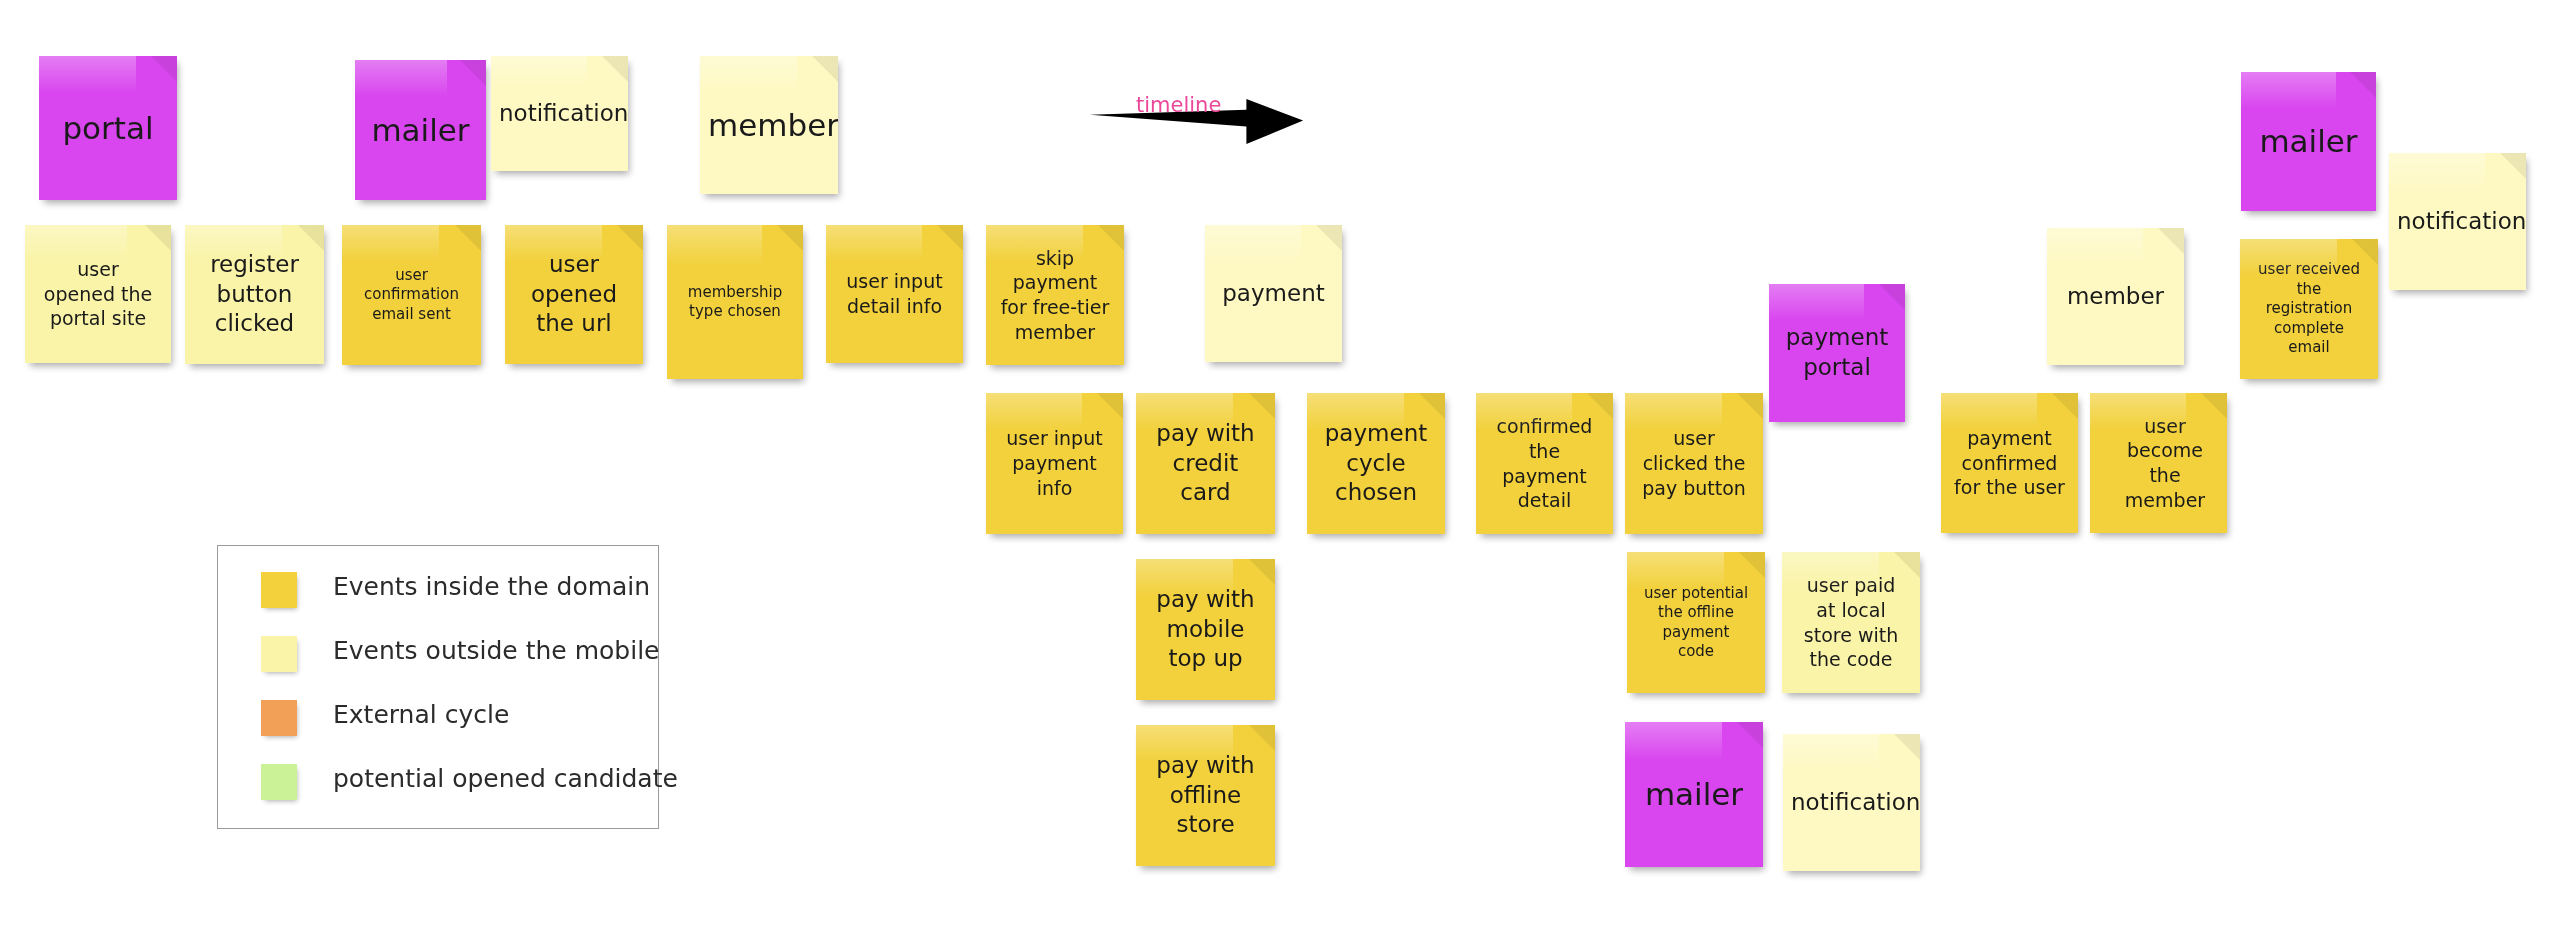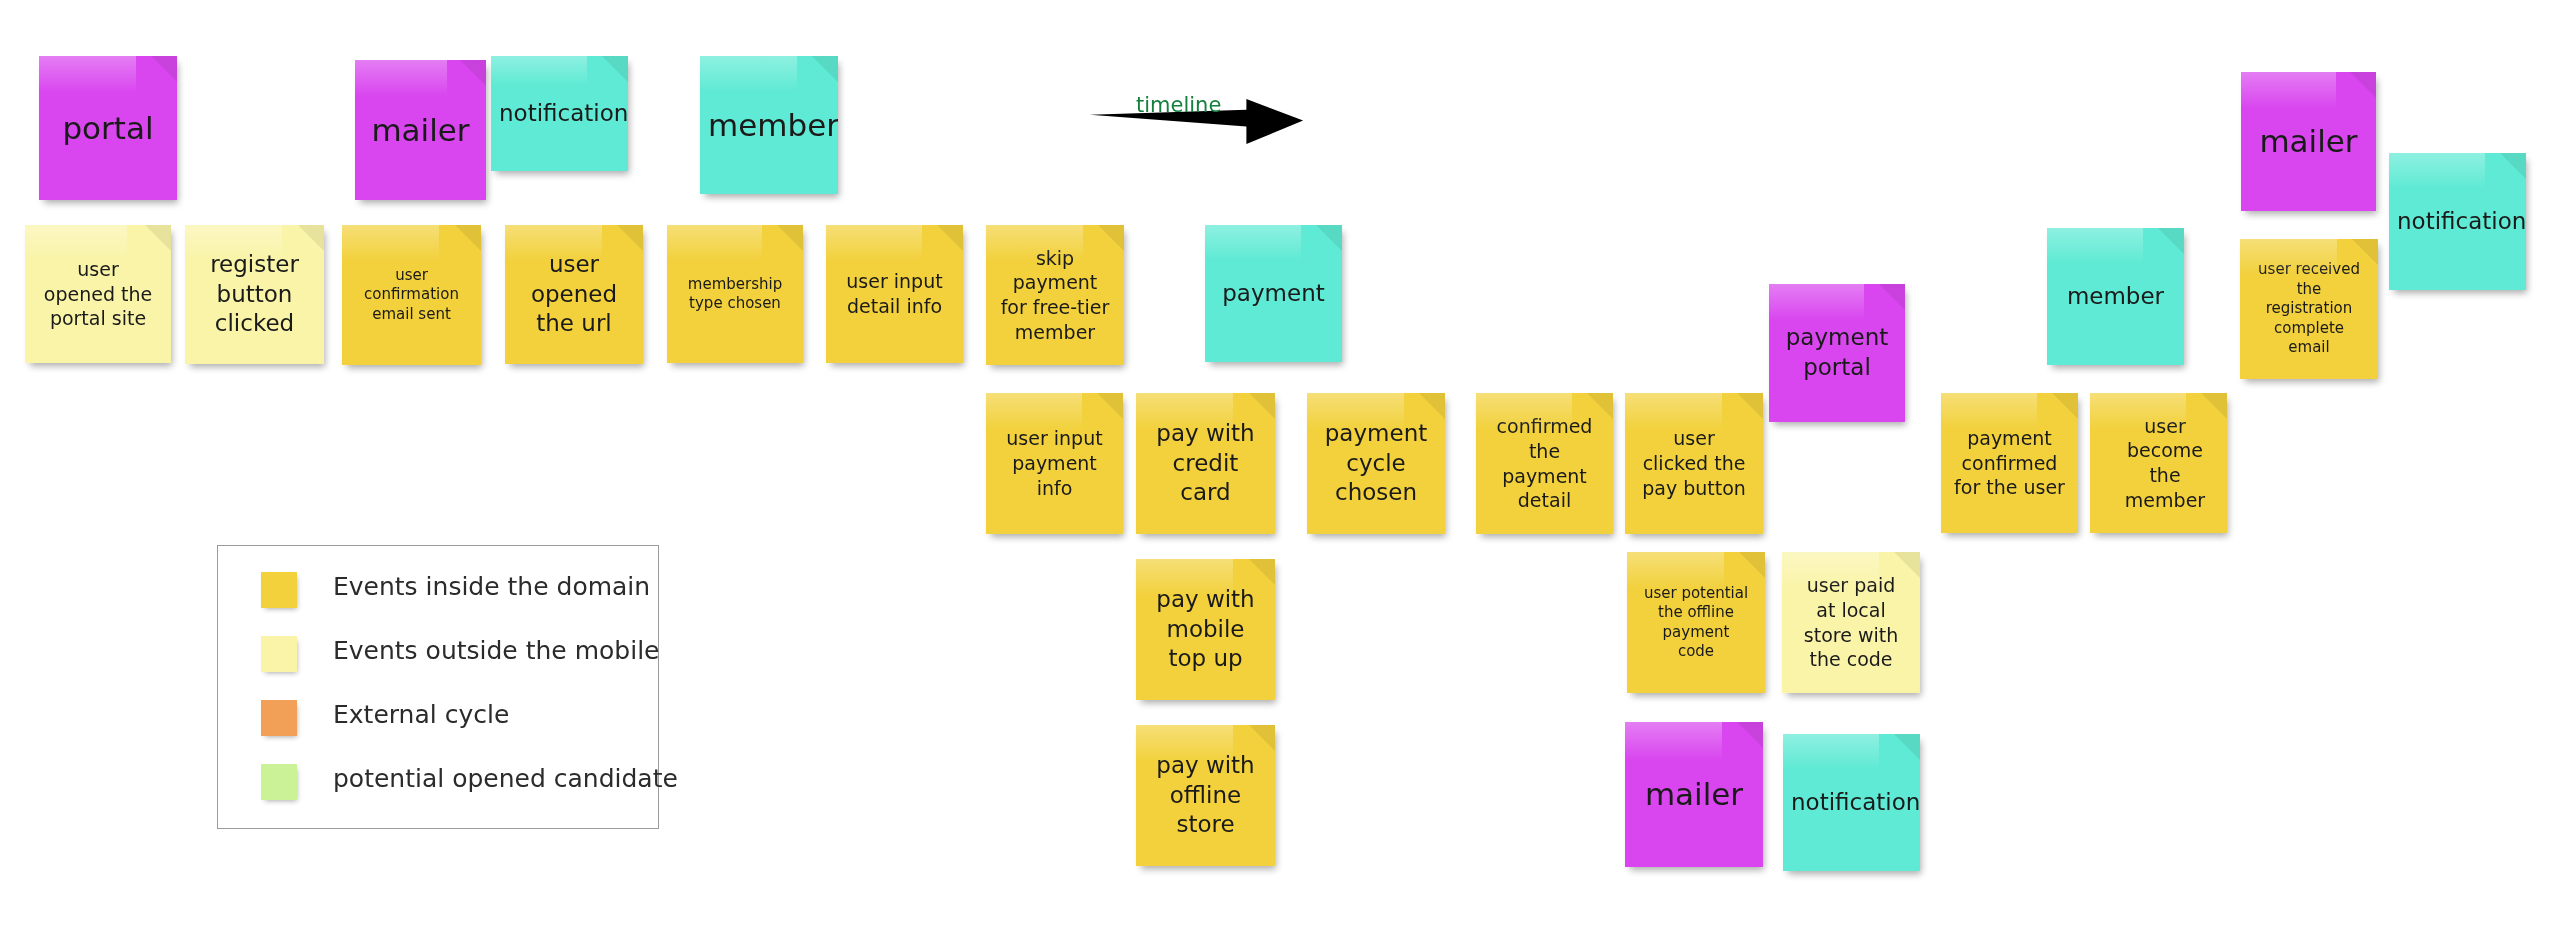--- a/index.html
+++ b/index.html
@@ -60,38 +60,38 @@
     left: 0;
     right: 30%;
     height: 26%;
     background: linear-gradient(180deg, rgba(255,255,255,0.30), rgba(255,255,255,0));
     pointer-events: none;
   }
 
   .note.inside   { background: #f2d13c; }
   .note.outside  { background: #faf4a8; }
   .note.external { background: #d946ef; }
-  .note.service  { background: #5eead4; padding-left: 8px; }
+  .note.service  { background: #fef9c3; padding-left: 8px; }
 
   
   .sz-lg { font-size: 31px; }
   .sz-md { font-size: 23px; }
   .sz-sm { font-size: 19px; }
   .sz-xs { font-size: 15px; }
 
   
   #timeline {
     position: absolute;
   }
   #timeline .label {
     position: absolute;
     left: 47px;
     top: -6px;
     font-size: 21px;
-    color: #15803d;
+    color: #ec4899;
     white-space: nowrap;
   }
   #timeline svg { display: block; }
 
   
   #legend {
     position: absolute;
     box-sizing: border-box;
     border: 1px solid #9b9b9b;
     background: #ffffff;
@@ -156,21 +156,21 @@
       <div class="note inside sz-xs" style="left: 342px; top: 225px; width: 139px; height: 140px;">
         <span class="txt">user
 confirmation
 email sent</span>
       </div>
       <div class="note inside sz-md" style="left: 505px; top: 225px; width: 138px; height: 139px;">
         <span class="txt">user
 opened
 the url</span>
       </div>
-      <div class="note inside sz-xs" style="left: 667px; top: 225px; width: 136px; height: 138px;">
+      <div class="note inside sz-xs" style="left: 667px; top: 225px; width: 136px; height: 154px;">
         <span class="txt">membership
 type chosen</span>
       </div>
       <div class="note inside sz-sm" style="left: 826px; top: 225px; width: 137px; height: 138px;">
         <span class="txt">user input
 detail info</span>
       </div>
       <div class="note inside sz-sm" style="left: 986px; top: 225px; width: 138px; height: 140px;">
         <span class="txt">skip
 payment

